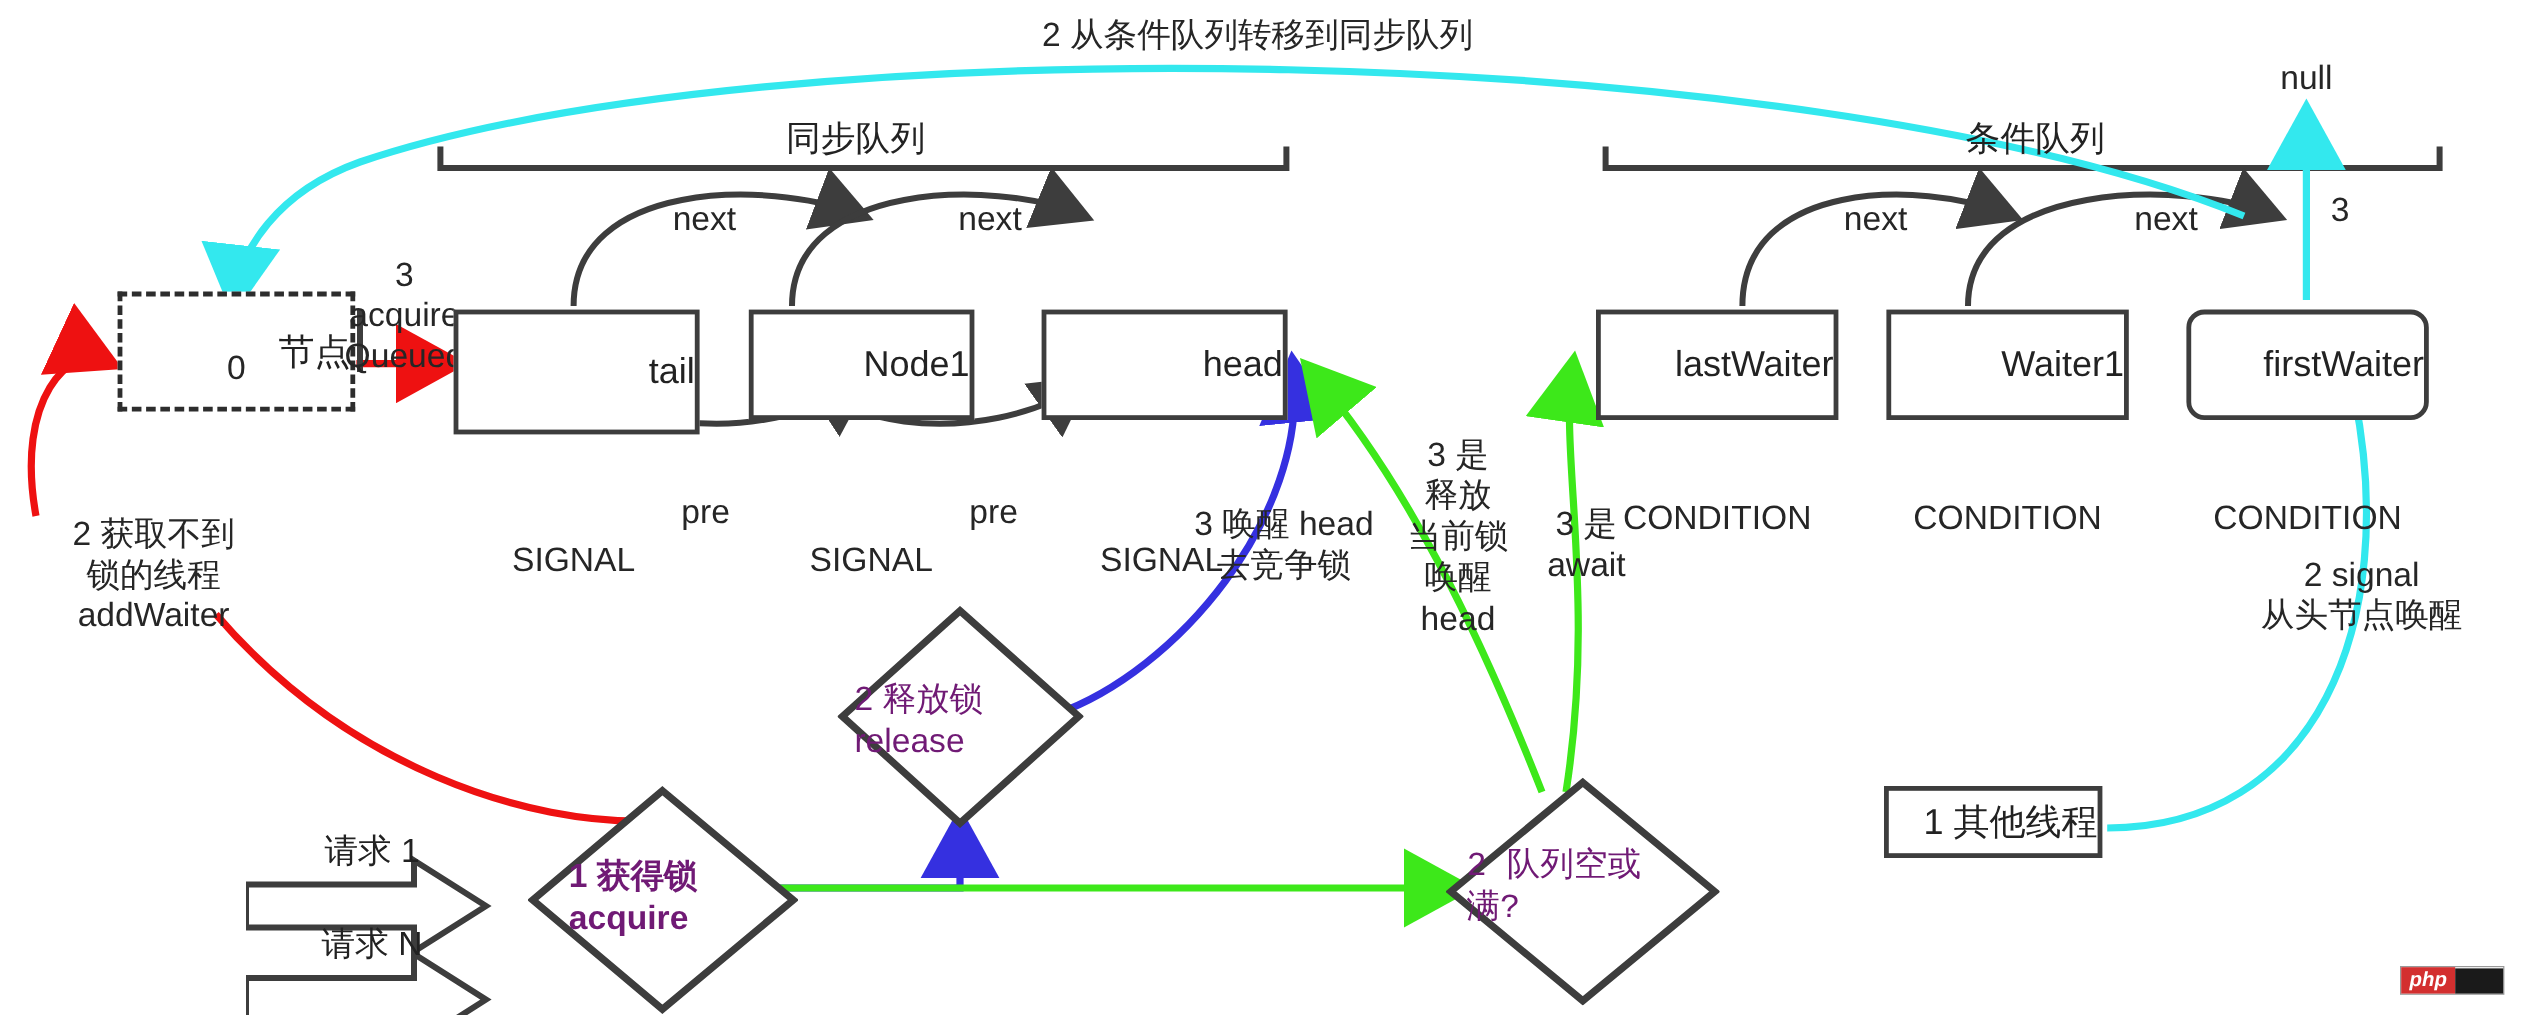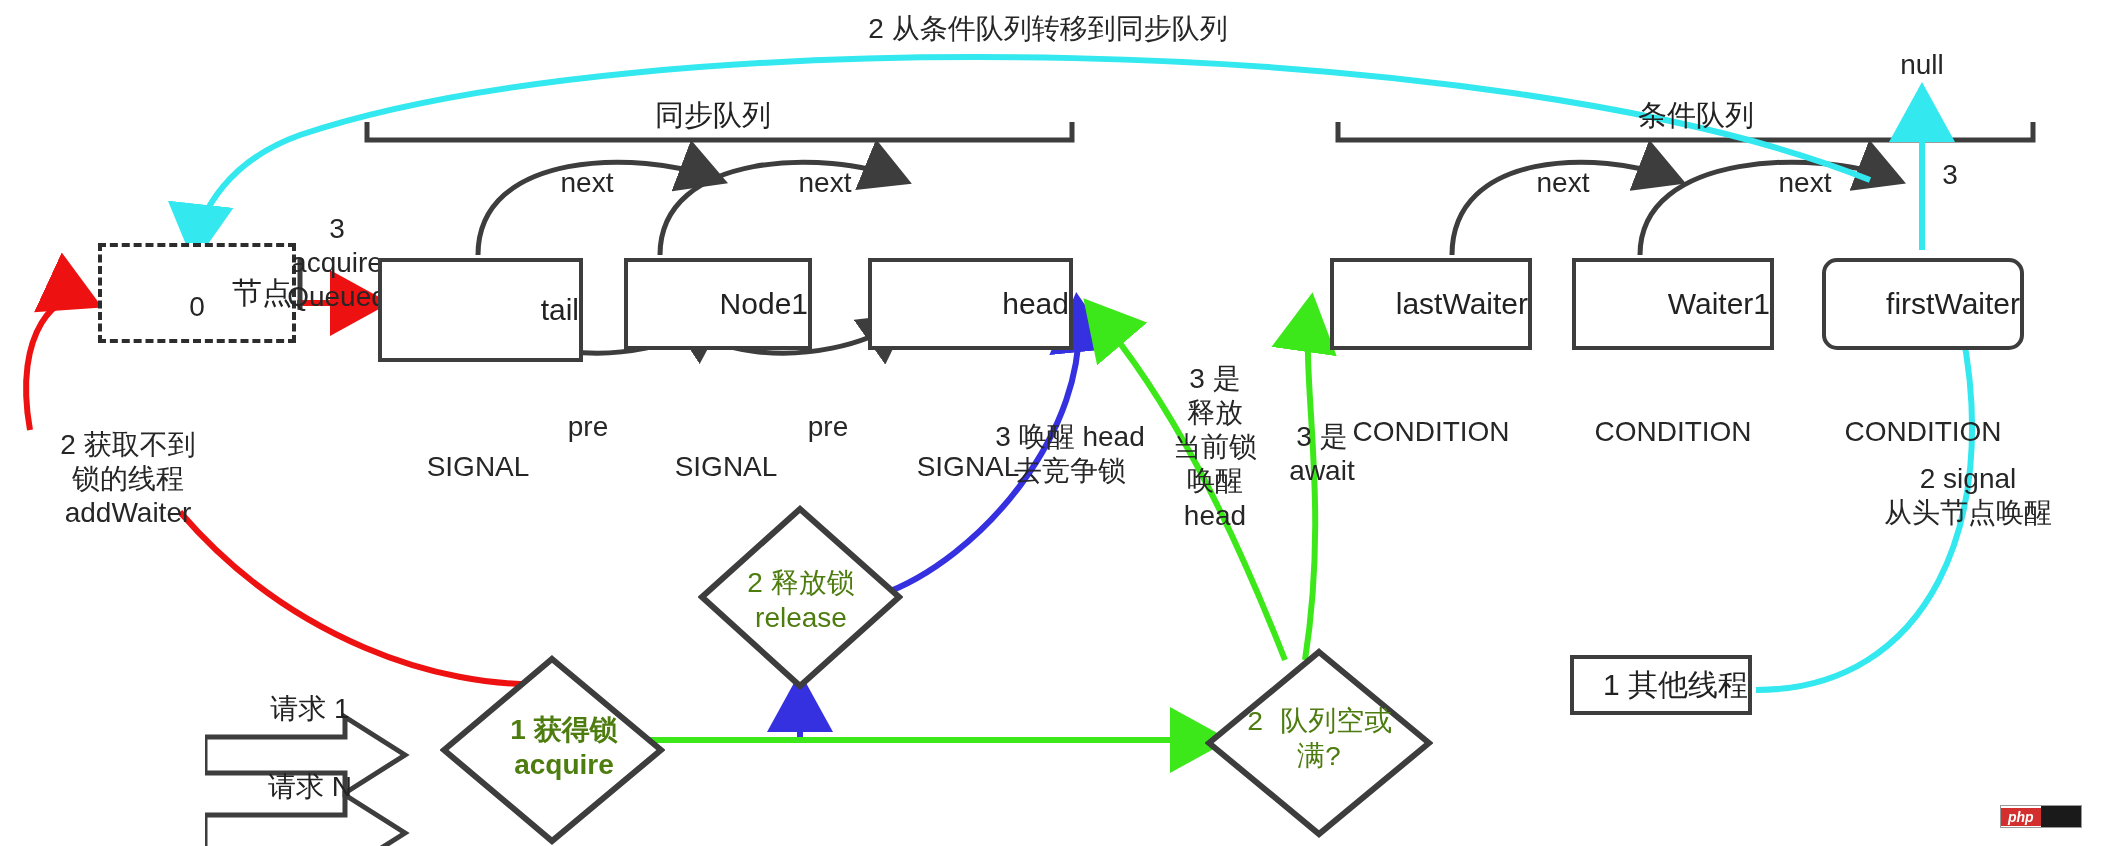--- a/index.html
+++ b/index.html
@@ -7,28 +7,28 @@
        font-family:"Liberation Sans","DejaVu Sans",sans-serif;color:#2b2b2b;}
   #stage{position:relative;width:2112px;height:846px;background:#fff;}
   svg#wires{position:absolute;left:0;top:0;width:2112px;height:846px;}
   .node{position:absolute;border:4px solid #3d3d3d;background:#fff;
         display:flex;align-items:center;justify-content:flex-end;
         font-size:30px;color:#222;box-sizing:border-box;}
   .node.dashed{border:4px dashed #2d2d2d;}
   .lbl{position:absolute;font-size:28px;color:#262626;white-space:pre;
        line-height:1.22;text-align:center;}
   .grouplbl{position:absolute;font-size:29px;color:#222;}
-  .diamondtxt{position:absolute;font-size:28px;color:#4d7c0f;text-align:center;
+  .diamondtxt{position:absolute;font-size:28px;color:#701a75;
               line-height:1.25;white-space:pre;}
   .chev{position:absolute;font-size:28px;color:#222;text-align:center;
         white-space:pre;line-height:1.2;}
   .phpbadge{position:absolute;display:flex;align-items:center;
             border:1px solid #999;background:#fff;}
   .phpbadge .p1{background:#d32f2f;color:#fff;font-style:italic;
-                font-size:14px;padding:1px 7px;font-weight:bold;}
+                font-size:17px;padding:1px 7px;font-weight:bold;}
   .phpbadge .p2{background:#1a1a1a;width:40px;height:21px;}
 </style>
 </head>
 <body>
 
 <div id="stage">
 
   <svg id="wires" viewBox="0 0 2112 846">
     <defs>
       <marker id="ah-dark" markerWidth="11" markerHeight="11" refX="7" refY="5.5" orient="auto">

